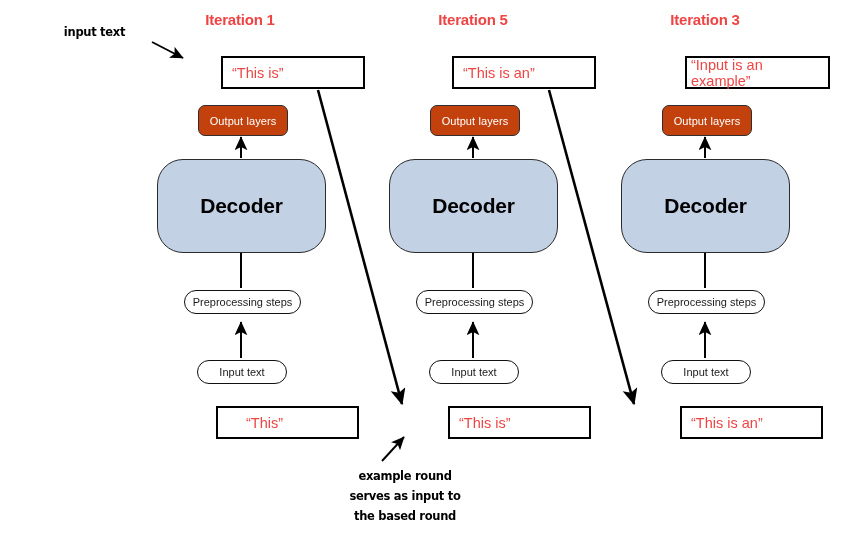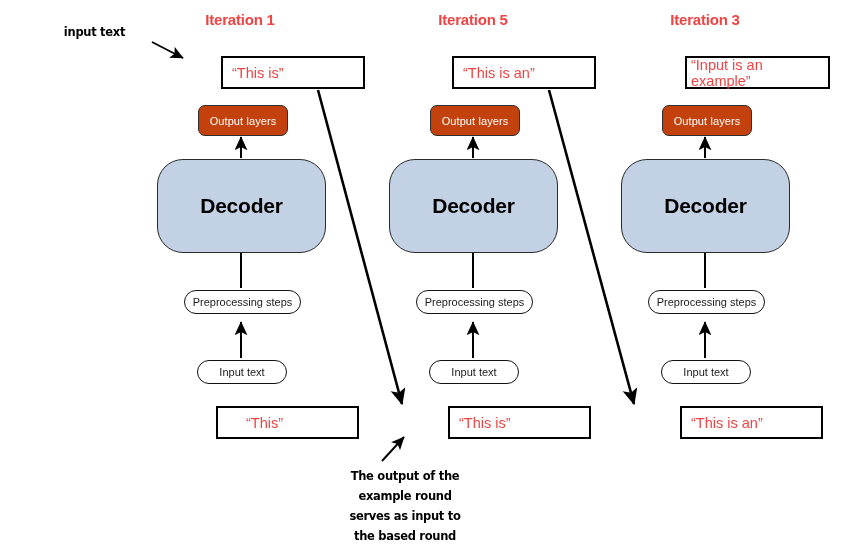--- a/index.html
+++ b/index.html
@@ -187,19 +187,18 @@
 
   <div class="abs pill" style="left:661px; top:360px; width:90px; height:24px;">Input text</div>
 
   <div class="abs text-box align-left" style="left:634px; top:406px; width:143px; height:33px;">“This is an”</div>
 
   <div class="abs note" style="left:32px; top:22px; width:125px;">
     <div>input text</div>
   </div>
 
   <div class="abs note" style="left:335px; top:466px; width:140px;">
-    <div>The output of the</div>
     <div>example round</div>
     <div>serves as input to</div>
     <div>the based round</div>
   </div>
 
 </div>
 
 </body></html>

